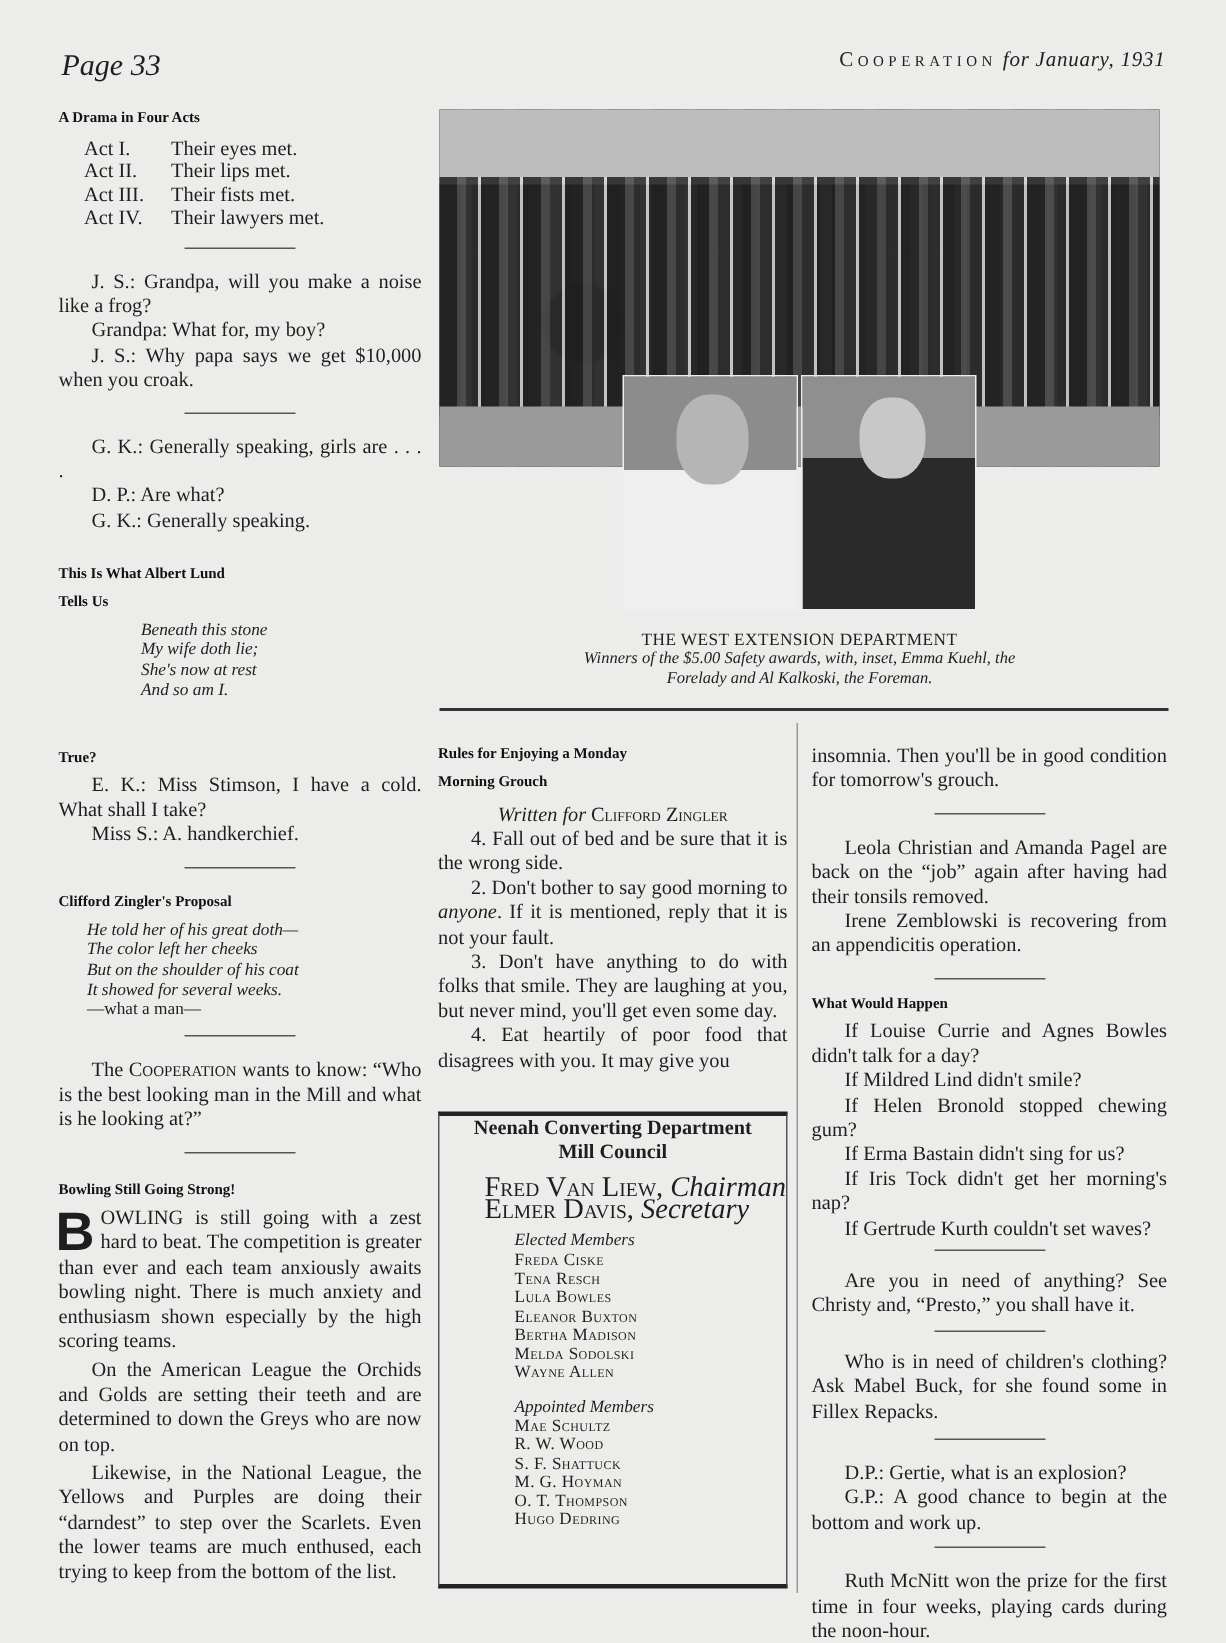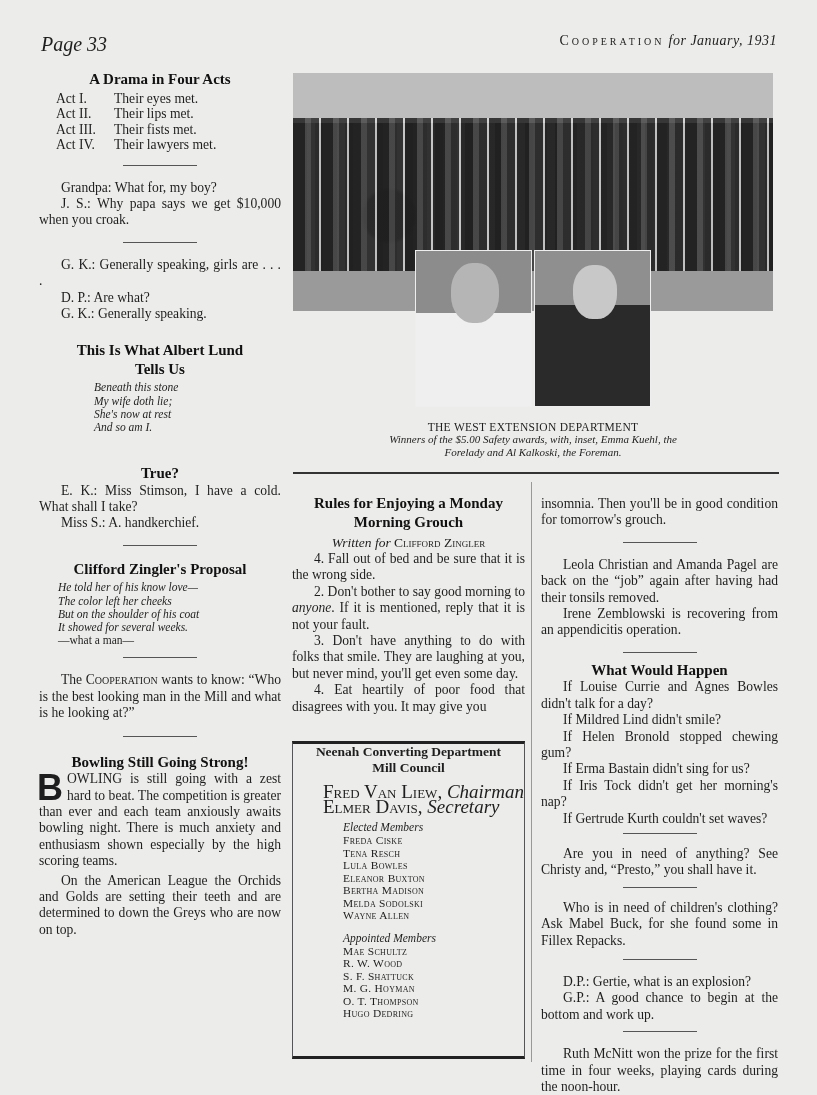--- a/index.html
+++ b/index.html
@@ -13,22 +13,22 @@
   }
   .abs { position: absolute; }
   p { font-size: 13.6px; line-height: 16.4px; text-align: justify; text-indent: 22px; }
   p.noind { text-indent: 0; }
   .hdr-left { left: 41px; top: 33px; font-style: italic; font-size: 20px; }
   .hdr-right { right: 40px; top: 33px; font-size: 14px; letter-spacing: 0.5px; }
   .hdr-right .sc { font-variant: small-caps; letter-spacing: 3px; }
   .hdr-right .it { font-style: italic; }
   h2 {
     font-family: "Liberation Serif", serif;
-    font-weight: bold; font-size: 15px; line-height: 18.5px;
-    text-align: center; color: #111;
+    font-weight: bold; font-size: 10px; line-height: 18.5px;
+    text-align: left; color: #111;
   }
   .act { font-size: 13.6px; line-height: 15.5px; }
   .act .n { display: inline-block; width: 58px; }
   .rule { width: 74px; height: 1px; background: #555; margin: 13px auto 14px; }
   .poem { font-style: italic; font-size: 11.5px; line-height: 13.2px; }
   .col1 { left: 39px; width: 242px; }
   .col2 { left: 292px; width: 233px; }
   .col3 { left: 541px; width: 237px; }
   .sc { font-variant: small-caps; }
   .dropcap { float: left; font-size: 36px; line-height: 30px; font-weight: bold; margin: 2px 4px 0 -2px; font-family: "Liberation Sans", sans-serif; }
@@ -81,20 +81,21 @@
     <h2>A Drama in Four Acts</h2>
     <div style="margin-left:17px;margin-top:2px;">
       <div class="act"><span class="n">Act I.</span><span>Their eyes met.</span></div>
       <div class="act"><span class="n">Act II.</span><span>Their lips met.</span></div>
       <div class="act"><span class="n">Act III.</span><span>Their fists met.</span></div>
       <div class="act"><span class="n">Act IV.</span><span>Their lawyers met.</span></div>
     </div>
   </section>
   <div class="rule" style="margin-top:12px;"></div>
   <section>
+    <p>J. S.: Grandpa, will you make a noise like a frog?</p>
     <p>Grandpa: What for, my boy?</p>
     <p>J. S.: Why papa says we get $10,000 when you croak.</p>
   </section>
   <div class="rule"></div>
   <section>
     <p>G. K.: Generally speaking, girls are . . . .</p>
     <p>D. P.: Are what?</p>
     <p>G. K.: Generally speaking.</p>
   </section>
   <section style="margin-top:19px;">
@@ -108,34 +109,35 @@
   </section>
   <section style="margin-top:30px;">
     <h2>True?</h2>
     <p>E. K.: Miss Stimson, I have a cold. What shall I take?</p>
     <p>Miss S.: A. handkerchief.</p>
   </section>
   <div class="rule"></div>
   <section>
     <h2>Clifford Zingler's Proposal</h2>
     <div class="poem" style="margin:3px 0 0 19px;">
-      <div>He told her of his know love—</div>
+      <div>He told her of his great doth—</div>
       <div>The color left her cheeks</div>
       <div>But on the shoulder of his coat</div>
       <div>It showed for several weeks.</div>
       <div style="font-style:normal;text-align:left;margin-right:18px;font-size:11.5px;">—what a man—</div>
     </div>
   </section>
   <div class="rule" style="margin-top:10px;"></div>
   <p><span>The </span><span class="sc">Cooperation</span><span> wants to know: “Who is the best looking man in the Mill and what is he looking at?”</span></p>
   <div class="rule" style="margin-top:14px;margin-bottom:16px;"></div>
   <section>
     <h2>Bowling Still Going Strong!</h2>
     <p class="noind"><span class="dropcap">B</span><span>OWLING is still going with a zest hard to beat. The competition is greater than ever and each team anxiously awaits bowling night. There is much anxiety and enthusiasm shown especially by the high scoring teams.</span></p>
     <p style="margin-top:3px;">On the American League the Orchids and Golds are setting their teeth and are determined to down the Greys who are now on top.</p>
+    <p style="margin-top:3px;">Likewise, in the National League, the Yellows and Purples are doing their “darndest” to step over the Scarlets. Even the lower teams are much enthused, each trying to keep from the bottom of the list.</p>
   </section>
 </div>
 
 <div class="abs photo">
   <div class="sky"></div>
   <div class="crowd"></div>
   <div class="ground"></div>
 </div>
 <div class="abs inset man">
     <div class="face"></div>

